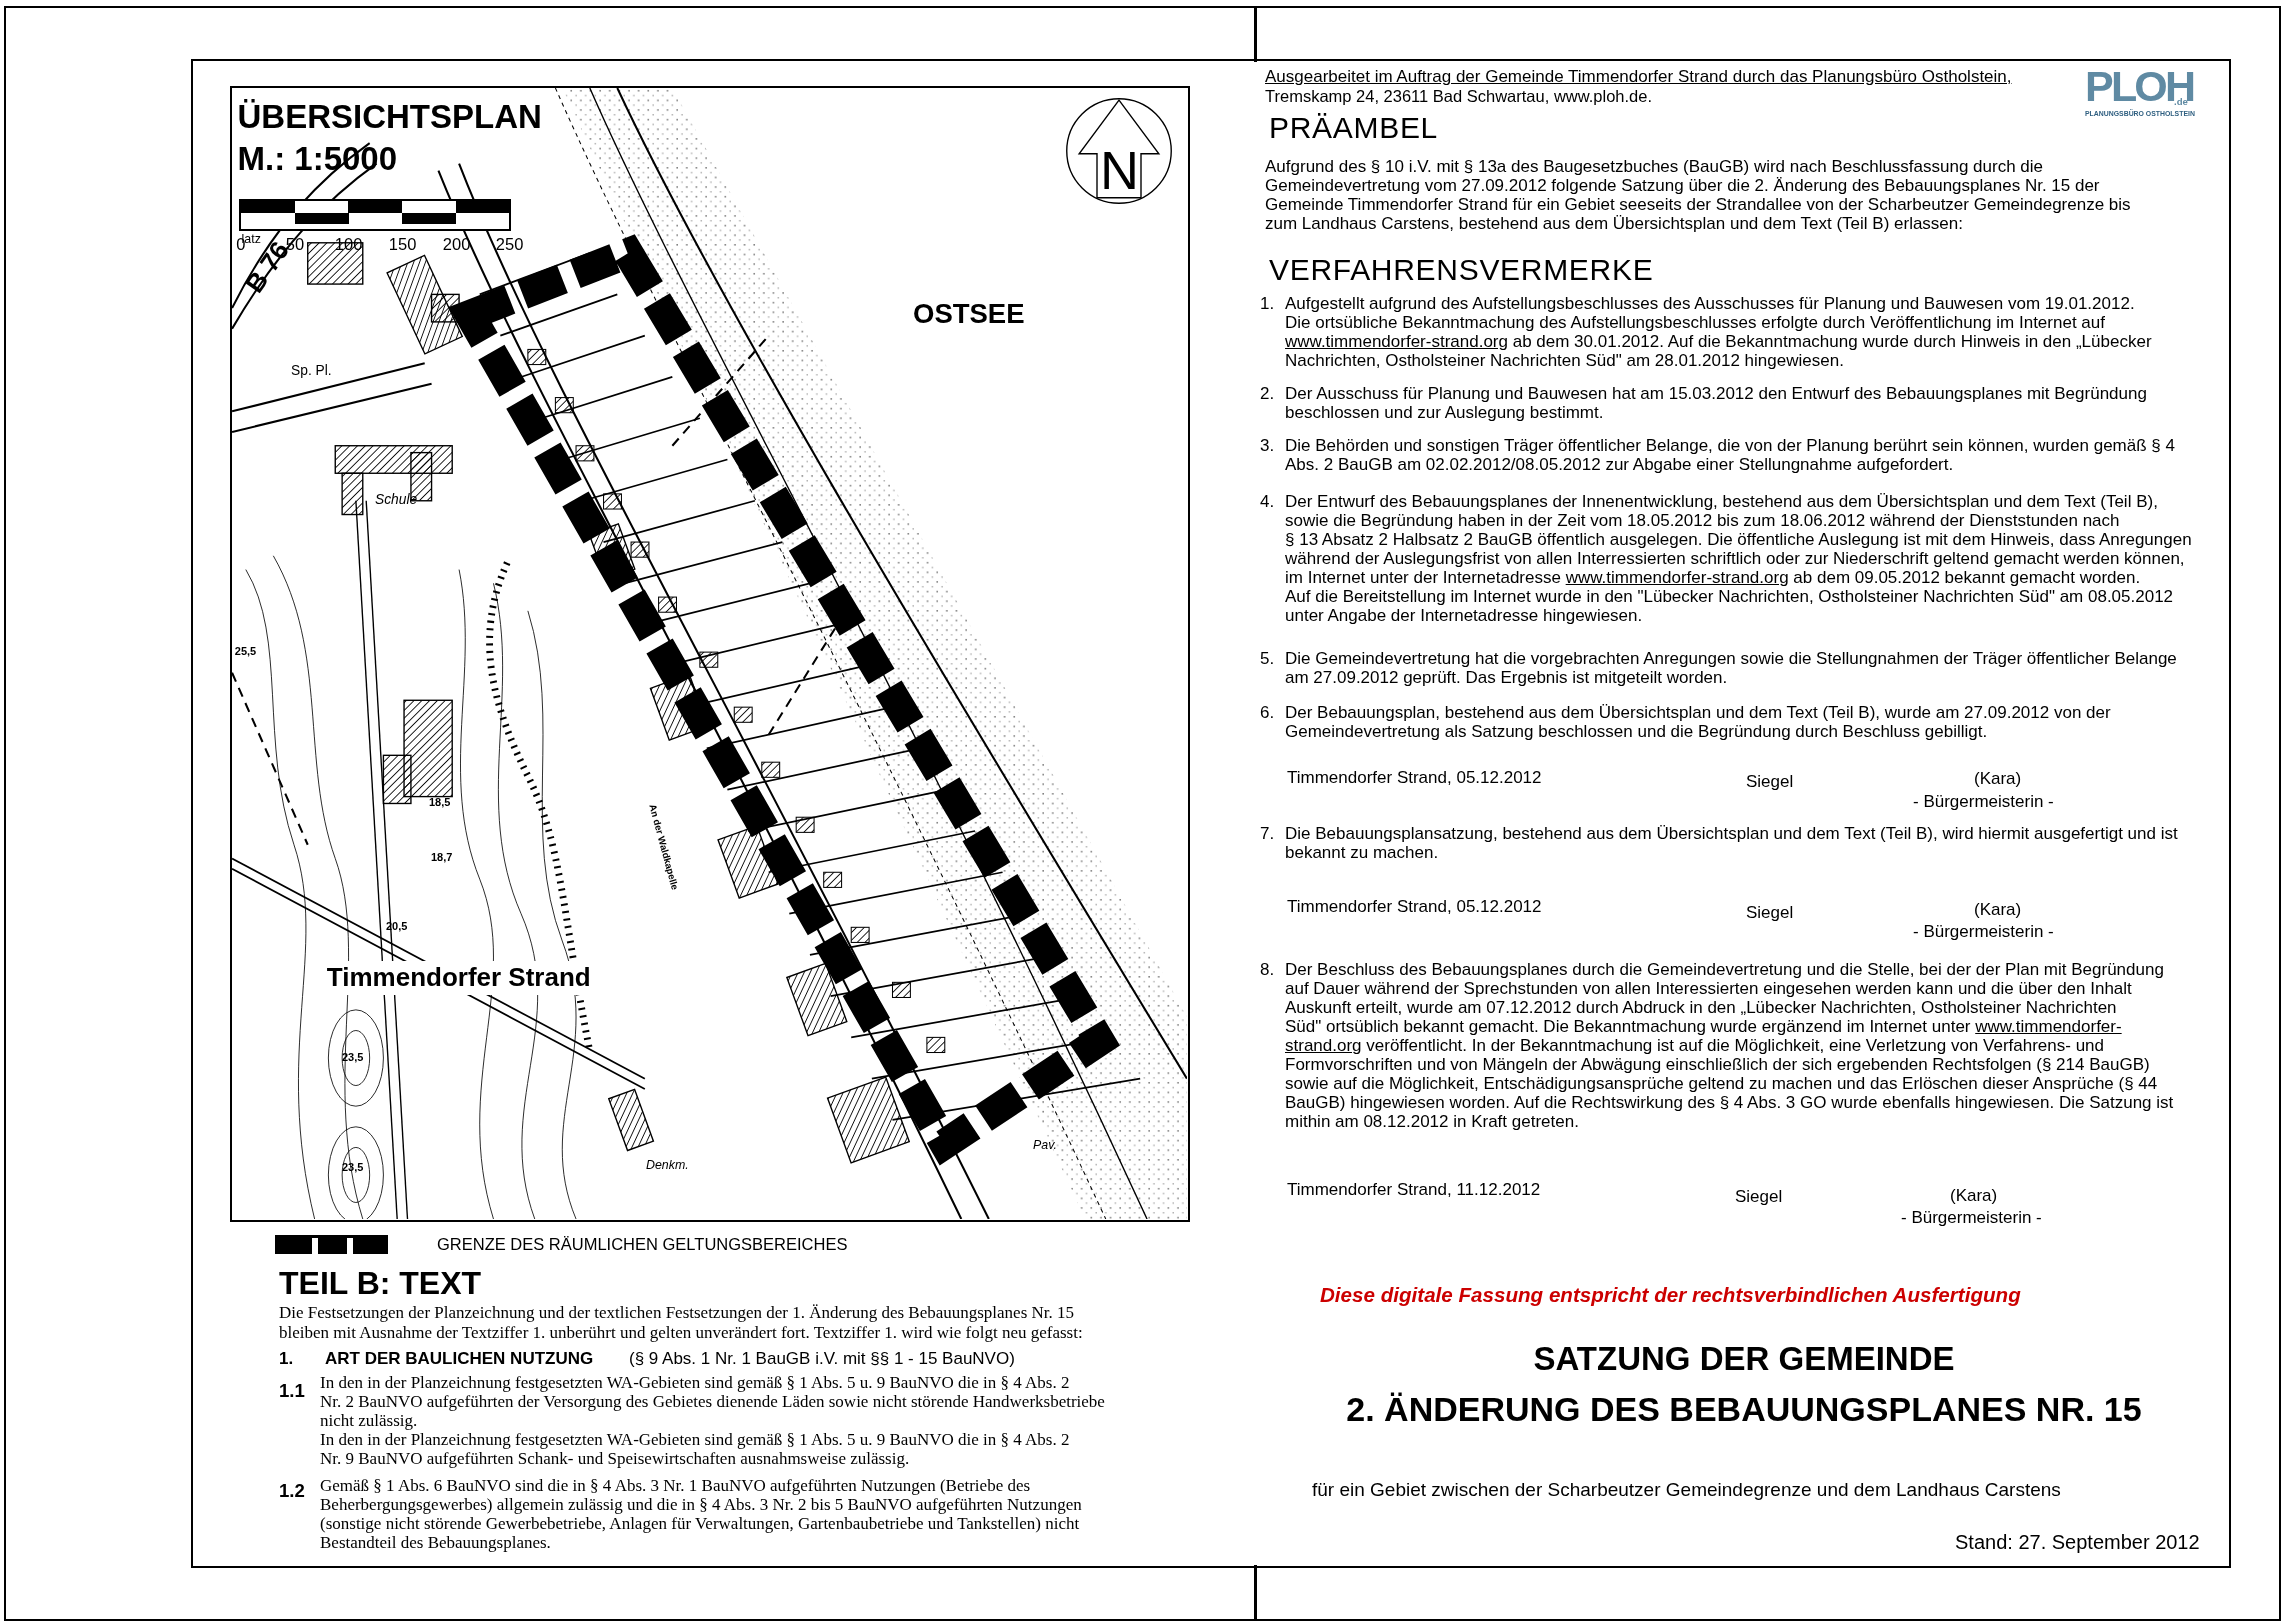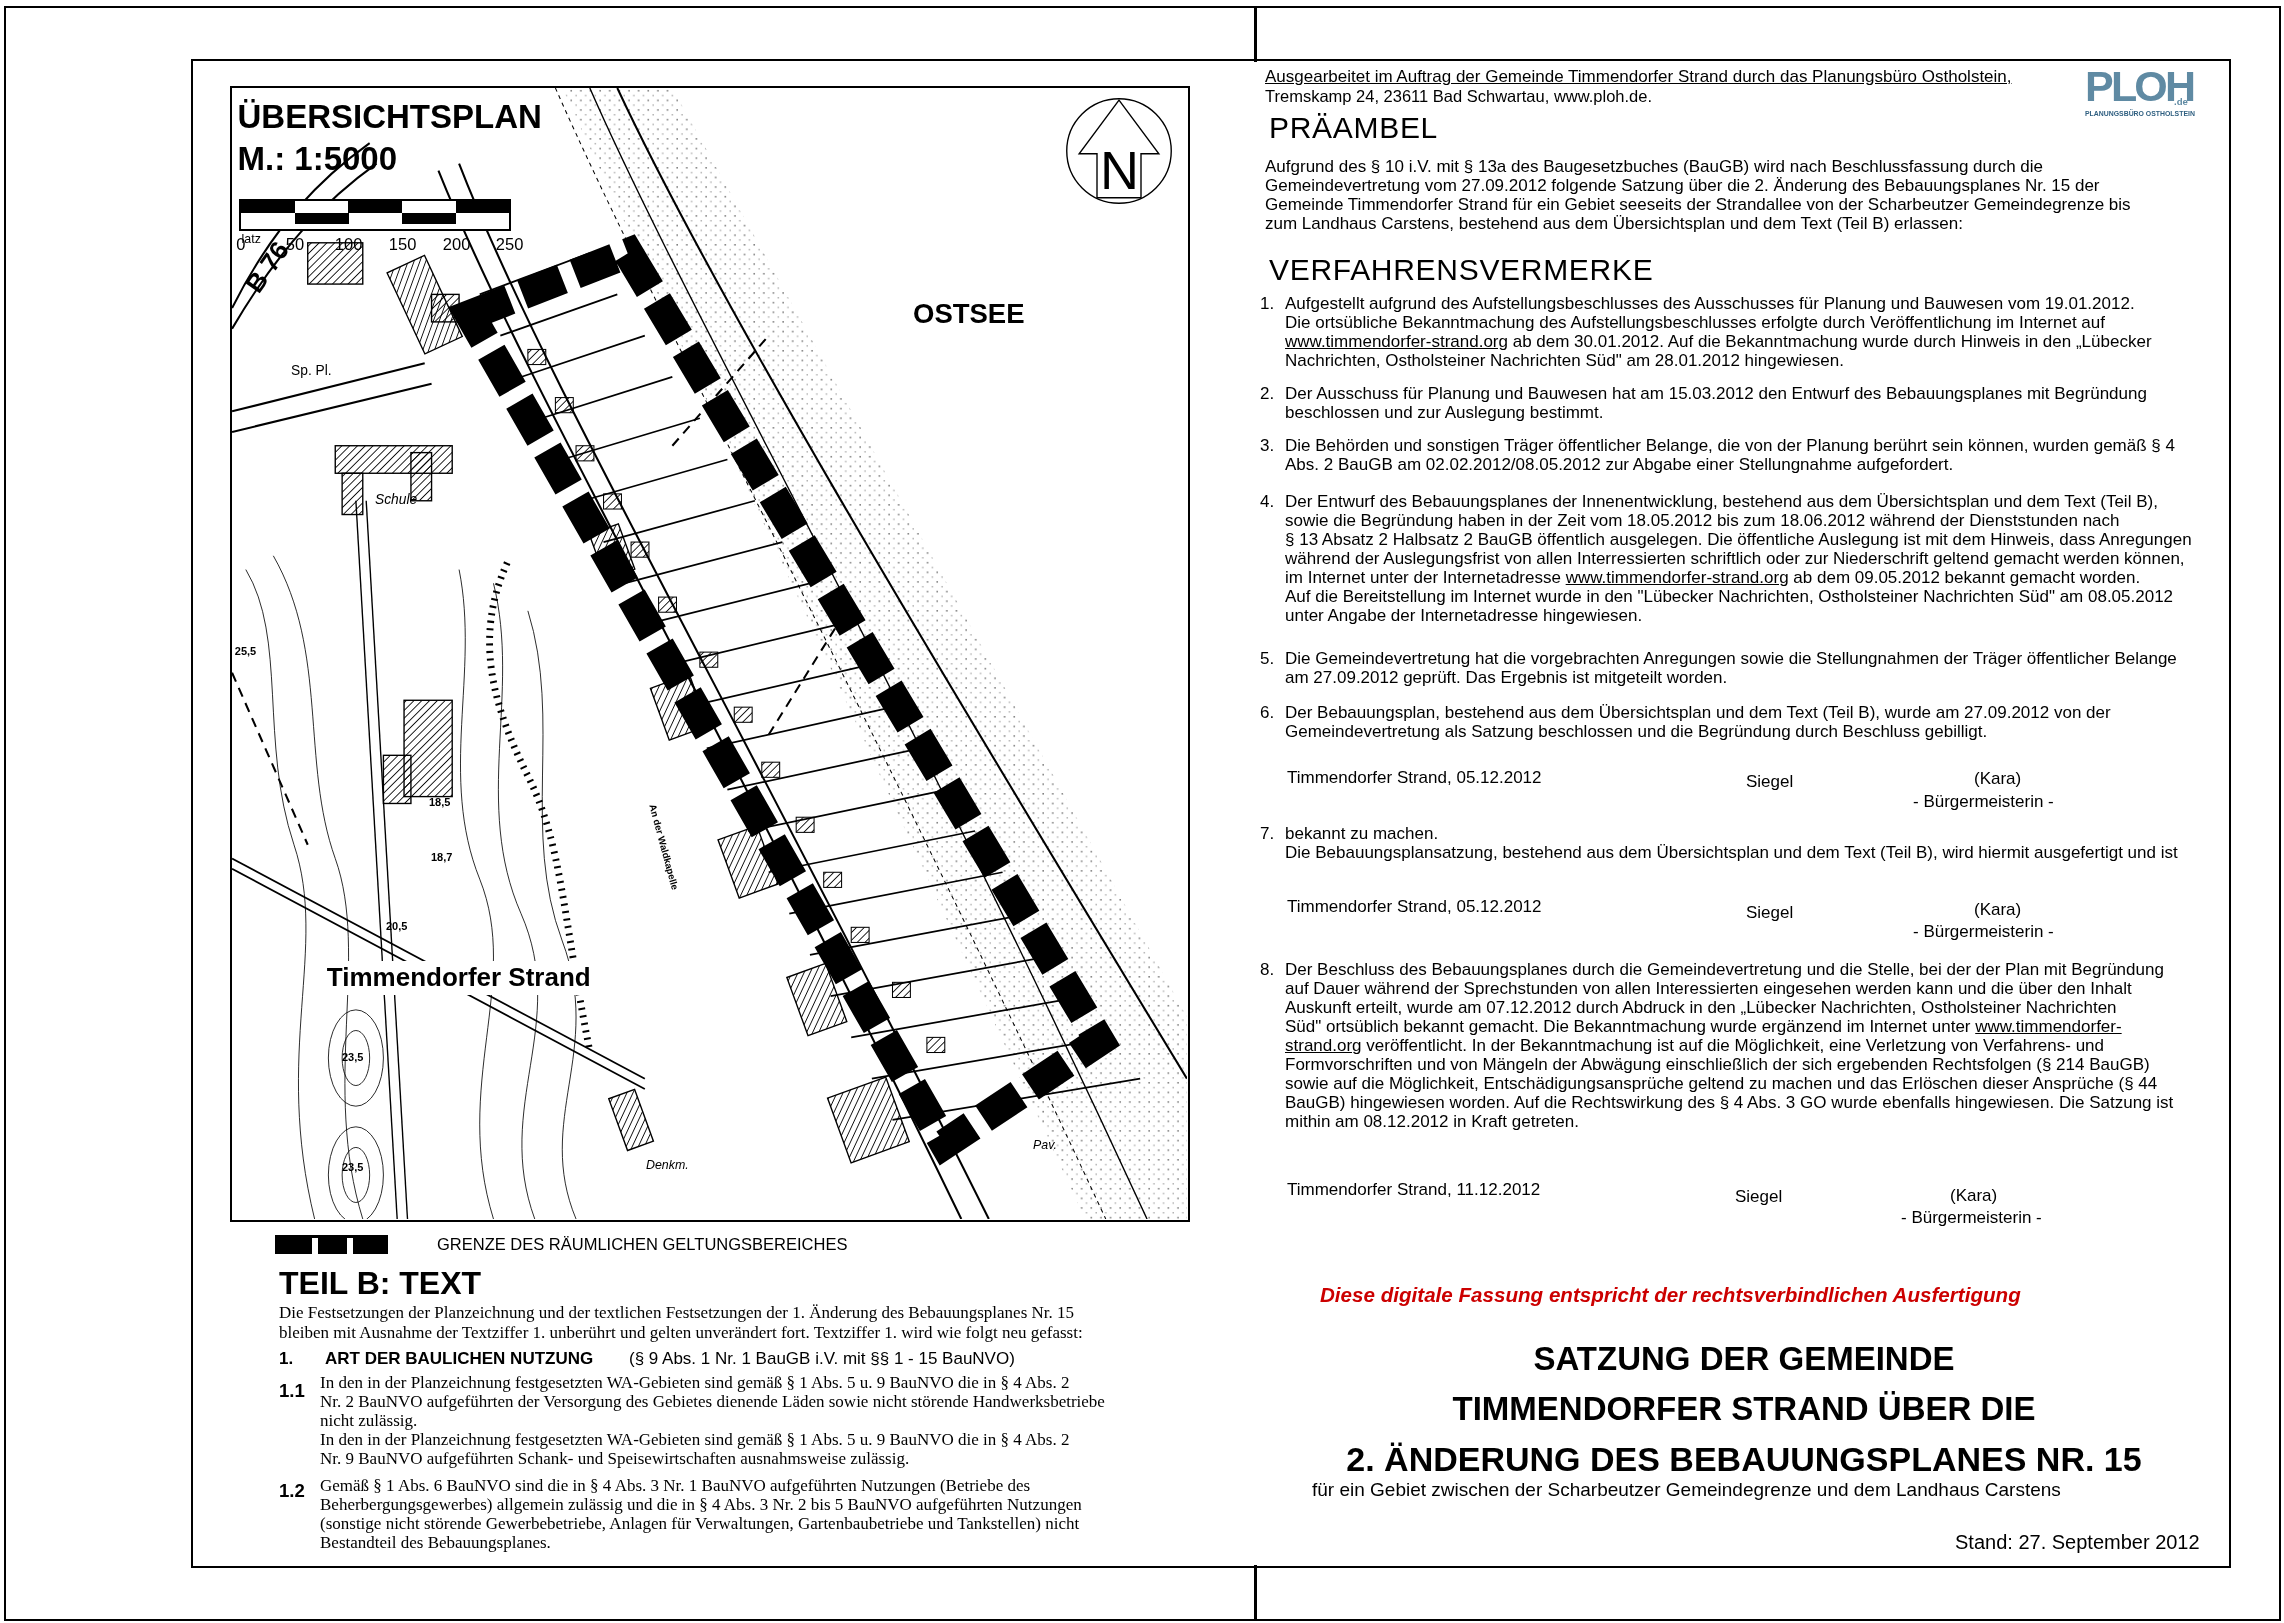--- a/index.html
+++ b/index.html
@@ -281,22 +281,22 @@
   </div>
 </div>
 <div class="sig" style="left:1287px;top:768px;">Timmendorfer Strand, 05.12.2012</div>
 <div class="sig" style="left:1746px;top:772px;">Siegel</div>
 <div class="sig" style="left:1974px;top:769px;">(Kara)</div>
 <div class="sig" style="left:1913px;top:792px;">- Bürgermeisterin -</div>
 
 <div class="item" style="top:824px;">
   <span class="num">7.</span>
   <div class="txt">
+    <div>Die Bebauungsplansatzung, bestehend aus dem Übersichtsplan und dem Text (Teil B), wird hiermit ausgefertigt und ist</div>
     <div>bekannt zu machen.</div>
-    <div>Die Bebauungsplansatzung, bestehend aus dem Übersichtsplan und dem Text (Teil B), wird hiermit ausgefertigt und ist</div>
   </div>
 </div>
 <div class="sig" style="left:1287px;top:897px;">Timmendorfer Strand, 05.12.2012</div>
 <div class="sig" style="left:1746px;top:903px;">Siegel</div>
 <div class="sig" style="left:1974px;top:900px;">(Kara)</div>
 <div class="sig" style="left:1913px;top:922px;">- Bürgermeisterin -</div>
 
 <div class="item" style="top:960px;">
   <span class="num">8.</span>
   <div class="txt">
@@ -313,18 +313,17 @@
 </div>
 <div class="sig" style="left:1287px;top:1180px;">Timmendorfer Strand, 11.12.2012</div>
 <div class="sig" style="left:1735px;top:1187px;">Siegel</div>
 <div class="sig" style="left:1950px;top:1186px;">(Kara)</div>
 <div class="sig" style="left:1901px;top:1208px;">- Bürgermeisterin -</div>
 
 <div class="abs" style="left:1320px;top:1283px;font-size:20.6px;font-weight:bold;font-style:italic;color:#cc0000;">Diese digitale Fassung entspricht der rechtsverbindlichen Ausfertigung</div>
 
 <div class="abs" style="left:1259px;top:1334px;width:970px;text-align:center;font-weight:bold;font-size:33px;line-height:50px;">
   <div>SATZUNG DER GEMEINDE</div>
-  <div>TIMMENDORFER STRAND ÜBER DIE</div>
   <div style="font-size:34px;">2. ÄNDERUNG DES BEBAUUNGSPLANES NR. 15</div>
 </div>
 <div class="abs" style="left:1312px;top:1479px;font-size:19px;">für ein Gebiet zwischen der Scharbeutzer Gemeindegrenze und dem Landhaus Carstens</div>
 <div class="abs" style="left:1955px;top:1531px;font-size:20px;">Stand: 27. September 2012</div>
 
 
 </body></html>

